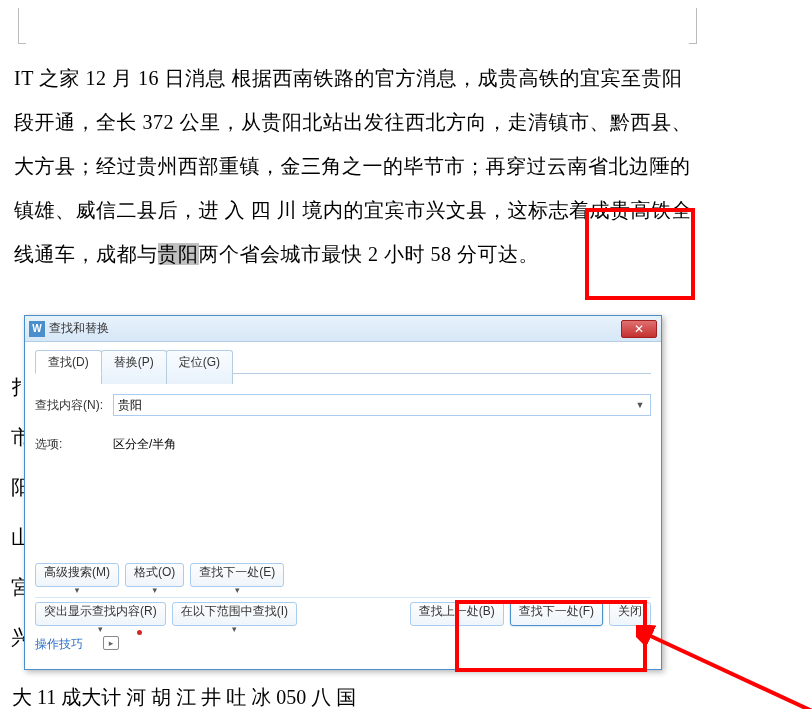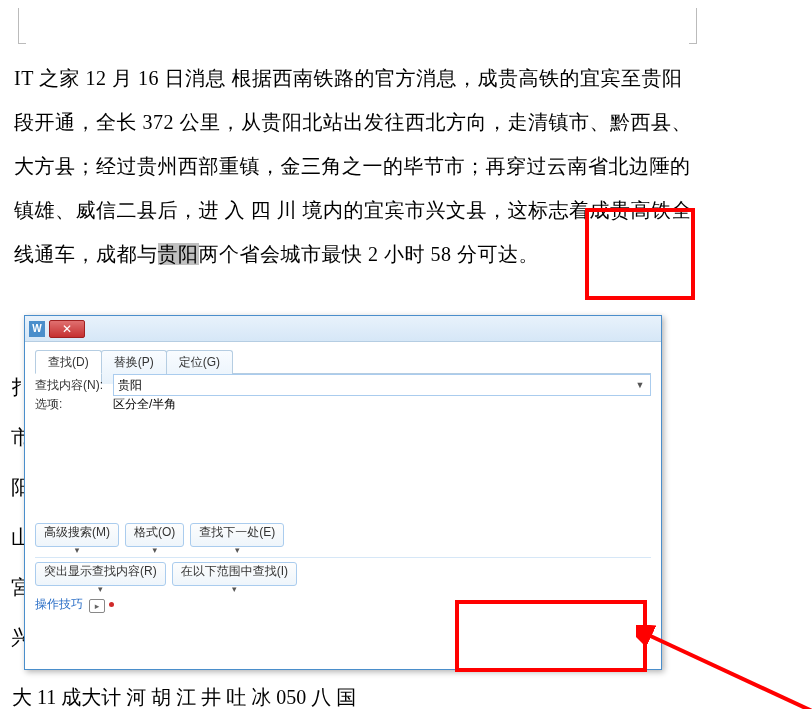--- a/index.html
+++ b/index.html
@@ -118,21 +118,21 @@
     .tab.active {
       background: #fff;
       position: relative;
       z-index: 1;
       border-bottom: 1px solid #fff;
       height: 24px;
     }
     .form-row {
       display: flex;
       align-items: center;
-      margin-top: 0;
+      margin-top: 20px;
     }
     .form-label {
       width: 78px;
       color: #333;
     }
     .combo {
       flex: 1;
       height: 22px;
       border: 1px solid #aaccee;
       display: flex;
@@ -182,23 +182,23 @@
       display: flex;
       gap: 6px;
     }
     .footer-right {
       margin-left: auto;
       display: flex;
       gap: 6px;
     }
     .tips-row {
       display: flex;
-      align-items: flex-end;
+      align-items: flex-start;
       margin-top: 10px;
-      gap: 6px;
+      gap: 20px;
     }
     .tips-link {
       color: #2a6ec6;
       cursor: pointer;
     }
     .dot-red {
       display: inline-block;
       width: 5px;
       height: 5px;
       background: #d02a2a;
@@ -272,20 +272,21 @@
   <div>市</div>
   <div>阳</div>
   <div>山</div>
   <div>宮</div>
   <div>兴</div>
 </div>
 
 <div class="dialog">
   <div class="titlebar">
     <div class="titlebar-icon">W</div>
+    <div class="titlebar-title">查找和替换</div>
     <div class="titlebar-close">✕</div>
   </div>
   <div class="dlg-body">
     <div class="tabs">
       <div class="tab active">查找(D)</div>
       <div class="tab">替换(P)</div>
       <div class="tab">定位(G)</div>
     </div>
 
     <div class="form-row">
@@ -324,20 +325,25 @@
       <div class="footer-left">
         <div class="wbtn">
           <span>突出显示查找内容(R)</span>
           <span class="caret">▾</span>
         </div>
         <div class="wbtn">
           <span>在以下范围中查找(I)</span>
           <span class="caret">▾</span>
         </div>
       </div>
+      <div class="footer-right">
+        <div class="wbtn">查找上一处(B)</div>
+        <div class="wbtn primary">查找下一处(F)</div>
+        <div class="wbtn">关闭</div>
+      </div>
     </div>
 
     <div class="tips-row">
       <span class="tips-link">操作技巧</span>
       <span class="tv-icon">▸</span>
       <span class="dot-red"></span>
     </div>
   </div>
 </div>
 

